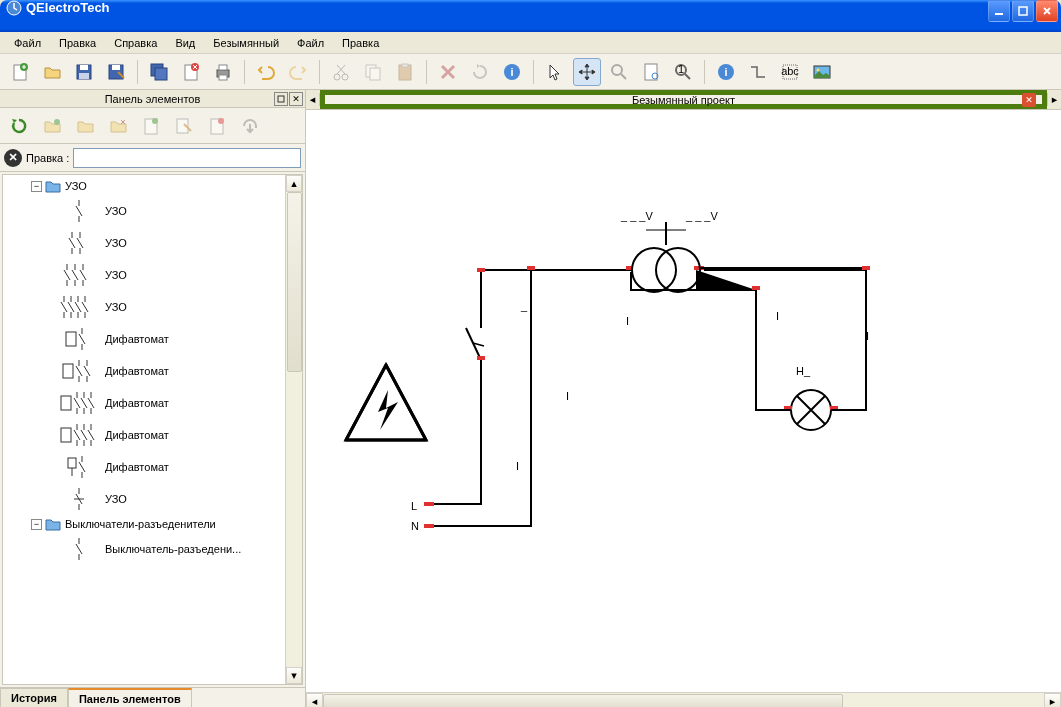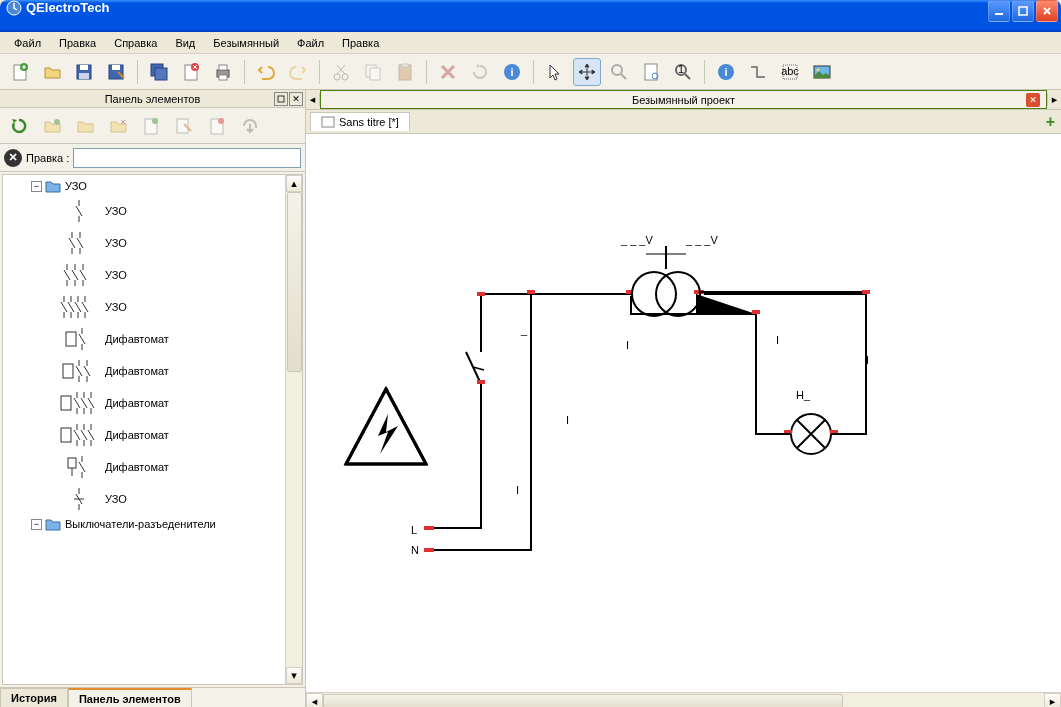--- a/index.html
+++ b/index.html
@@ -51,21 +51,21 @@
 .sc-btn { height: 17px; background: linear-gradient(#fdfdfb,#ece9d8); border: 1px solid #d4d0c8; display: flex; align-items: center; justify-content: center; }
 .sc-thumb { position: absolute; top: 17px; width: 15px; left: 1px; height: 180px; background: linear-gradient(#f4f3e9,#e2decd); border: 1px solid #cac6b8; border-radius: 2px; }
 
 .panel-tabs { height: 22px; display: flex; border-top: 1px solid #cac6b8; font-weight: bold; }
 .panel-tab { padding: 3px 10px; border: 1px solid #cac6b8; background: #ece9d8; cursor: pointer; border-bottom: none; }
 .panel-tab.active { background: #f3f1e8; border-top: 2px solid #e68b2c; }
 
 
 .canvas-area { flex: 1; display: flex; flex-direction: column; background: #f3f1e8; }
 .doc-tabs { height: 20px; display: flex; align-items: center; background: #ece9d8; border-bottom: 1px solid #cac6b8; }
-.doc-tab { flex: 1; display: flex; align-items: center; justify-content: center; position: relative; height: 100%; border: 1px solid #4d7c0f; background: #f3f1e8; }
+.doc-tab { flex: 1; display: flex; align-items: center; justify-content: center; position: relative; height: 100%; border: 5px solid #4d7c0f; background: #f3f1e8; }
 .doc-close { position: absolute; right: 6px; width: 14px; height: 14px; background: #d95030; color: #fff; border-radius: 2px; display: flex; align-items: center; justify-content: center; font-size: 9px; cursor: pointer; }
 .sheet-tabs { height: 24px; display: flex; align-items: center; padding: 0 4px; background: #ece9d8; border-bottom: 1px solid #cac6b8; position: relative; }
 .sheet-tab { padding: 3px 10px; background: #fff; border: 1px solid #cac6b8; border-bottom: none; display: flex; align-items: center; gap: 4px; cursor: pointer; }
 .add-tab { position: absolute; right: 6px; color: #3a8a2a; font-size: 16px; font-weight: bold; cursor: pointer; }
 
 .canvas-wrap { flex: 1; position: relative; background: #fff; overflow: hidden; }
 .canvas-grid { position: absolute; inset: 0; background-image: radial-gradient(circle, #bbb 0.5px, transparent 0.5px); background-size: 12px 12px; }
 .canvas-svg { position: absolute; inset: 0; }
 .h-scroll { height: 17px; background: #f1efde; border-top: 1px solid #d4d0c8; display: flex; }
 .h-scroll .sc-btn { width: 17px; height: 100%; }
@@ -438,20 +438,28 @@
           </div>
         <div class="tree-folder">
           <span class="tree-exp">−</span>
           <span class="tree-foldicon">
               <svg width="16" height="13">
                 <path d="M1 2h5l2 2h7v8H1z" fill="#7ab3e8" stroke="#3a6ca8"></path>
               </svg>
             </span>
           <span>Выключатели-разъеденители</span>
         </div>
+        <div class="tree-item">
+            <span class="tree-symicon">
+              <svg width="22" height="26">
+                <path d="M11 2v6m0 10v6M8 8l6 10" stroke="#333" fill="none"></path>
+              </svg>
+            </span>
+            <span>Выключатель-разъедени...</span>
+          </div>
       </div>
       <div class="tree-scroll">
         <div class="sc-btn">▴</div>
         <div class="sc-thumb"></div>
         <div class="sc-btn" style="position:absolute;bottom:0;width:100%">▾</div>
       </div>
     </div>
 
     <div class="panel-tabs">
       <div class="panel-tab">История</div>
@@ -460,31 +468,20 @@
   </div>
 
   <div class="canvas-area">
     <div class="doc-tabs">
       <div style="width:14px;display:flex;align-items:center;justify-content:center;border-right:1px solid #cac6b8">◂</div>
       <div class="doc-tab">
         <span>Безымянный проект</span>
         <div class="doc-close">✕</div>
       </div>
       <div style="width:14px;display:flex;align-items:center;justify-content:center;border-left:1px solid #cac6b8">▸</div>
-    </div>
-    <div class="sheet-tabs">
-      <div class="sheet-tab" so="">
-        <span>
-            <svg width="14" height="12">
-              <rect x="1" y="1" width="12" height="10" fill="#fff" stroke="#888"></rect>
-            </svg>
-          </span>
-        <span>Sans titre [*]</span>
-      </div>
-      <div class="add-tab">+</div>
     </div>
 
     <div class="canvas-wrap">
       <div class="canvas-grid"></div>
       <svg class="canvas-svg" width="755" height="560">
 
         <g>
           <path d="M60 330 L40 330 L80 255 L120 330 L100 330 Z" fill="#fff" stroke="#000" stroke-width="3" stroke-linejoin="round"></path>
           <path d="M40 330 L80 255 L120 330 Z" fill="none" stroke="#000" stroke-width="3"></path>
           <path d="M82 280 L72 302 L82 298 L74 320 L92 292 L80 298 Z" fill="#000"></path>

